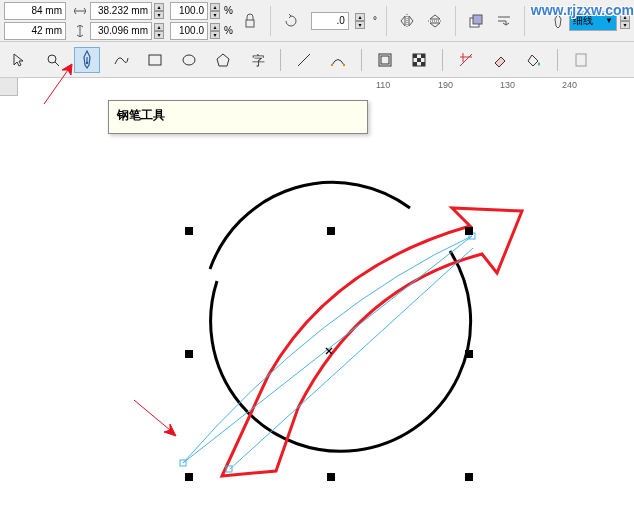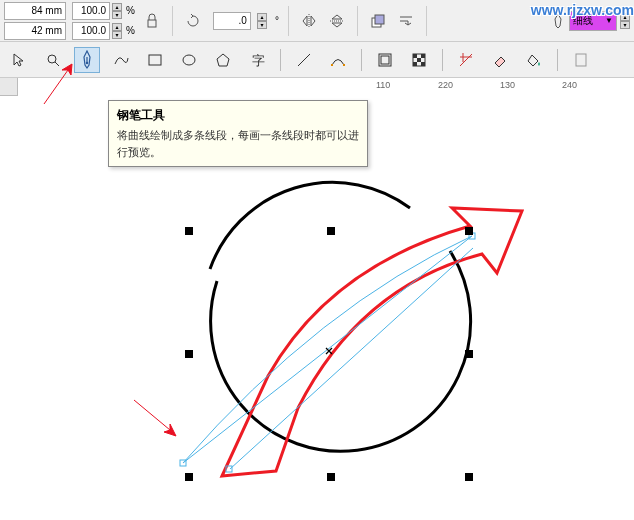--- a/index.html
+++ b/index.html
@@ -7,21 +7,21 @@
 .toolbar1 { height: 42px; background: #f0f0f0; border-bottom: 1px solid #ccc; display: flex; align-items: center; padding: 0 4px; gap: 6px; }
 .dim-group { display: flex; flex-direction: column; gap: 2px; }
 .dim-row { display: flex; align-items: center; gap: 2px; }
 .dim-input { width: 62px; height: 18px; border: 1px solid #aaa; background: #fff; font-size: 10px; padding: 0 3px; display: flex; align-items: center; justify-content: flex-end; }
 .pct-input { width: 38px; height: 18px; border: 1px solid #aaa; background: #fff; font-size: 10px; padding: 0 3px; display: flex; align-items: center; justify-content: flex-end; }
 .small-icon { width: 16px; height: 16px; display: flex; align-items: center; justify-content: center; color: #555; }
 .sep { width: 1px; height: 30px; background: #ccc; margin: 0 3px; }
 .ang-input { width: 38px; height: 18px; border: 1px solid #aaa; background: #fff; font-size: 10px; padding: 0 3px; display: flex; align-items: center; justify-content: flex-end; margin-left: 3px; }
 .btn-icon { width: 22px; height: 22px; display: flex; align-items: center; justify-content: center; border: 1px solid transparent; cursor: pointer; }
 .outline-sel { display: flex; align-items: center; gap: 3px; margin-left: auto; }
-.outline-dd { height: 20px; border: 1px solid #aaa; background: #d946ef; font-size: 10px; padding: 0 3px; display: flex; align-items: center; min-width: 48px; justify-content: space-between; }
+.outline-dd { height: 20px; border: 1px solid #aaa; background: #0ea5e9; font-size: 10px; padding: 0 3px; display: flex; align-items: center; min-width: 48px; justify-content: space-between; }
 .toolbar2 { height: 36px; background: #f0f0f0; border-bottom: 1px solid #ccc; display: flex; align-items: center; padding: 0 6px; gap: 8px; }
 .tool-btn { width: 26px; height: 26px; display: flex; align-items: center; justify-content: center; cursor: pointer; border: 1px solid transparent; }
 .tool-btn.active { background: #d0e4f5; border-color: #7ab0d8; }
 .sep2 { width: 1px; height: 22px; background: #bbb; margin: 0 2px; }
 .ruler-corner { position: absolute; left: 0; top: 78px; width: 18px; height: 18px; background: #e8e8e8; border-right: 1px solid #bbb; border-bottom: 1px solid #bbb; }
 .ruler-h { position: absolute; left: 18px; top: 78px; right: 0; height: 24px; background: #fff; border-bottom: 1px solid #bbb; font-size: 9px; color: #666; }
 .ruler-h .tick { position: absolute; top: 2px; }
 .canvas { position: absolute; left: 0; top: 96px; right: 0; bottom: 0; background: #fff; }
 .tooltip { position: absolute; left: 75px; top: 100px; width: 260px; background: #fffff0; border: 1px solid #888; padding: 6px 8px; box-shadow: 2px 2px 4px rgba(0,0,0,0.2); z-index: 10; margin-left: 33px; }
 .tooltip .title { font-weight: bold; font-size: 12px; margin-bottom: 3px; }
@@ -41,20 +41,46 @@
   <div class="dim-group">
     <div class="dim-row">
       <div class="dim-input">84 mm</div>
     </div>
     <div class="dim-row">
       <div class="dim-input">42 mm</div>
     </div>
   </div>
   <div class="dim-group">
     <div class="dim-row">
+      <span class="small-icon">
+          <svg width="12" height="8">
+            <path d="M0 4 L12 4 M2 1 L0 4 L2 7 M10 1 L12 4 L10 7" stroke="#555" fill="none"></path>
+          </svg>
+        </span>
+      <div class="dim-input">38.232 mm</div>
+      <div class="spinner">
+          <div>▴</div>
+          <div>▾</div>
+        </div>
+    </div>
+    <div class="dim-row">
+      <span class="small-icon">
+          <svg width="8" height="12">
+            <path d="M4 0 L4 12 M1 2 L4 0 L7 2 M1 10 L4 12 L7 10" stroke="#555" fill="none"></path>
+          </svg>
+        </span>
+      <div class="dim-input">30.096 mm</div>
+      <div class="spinner">
+          <div>▴</div>
+          <div>▾</div>
+        </div>
+    </div>
+  </div>
+  <div class="dim-group">
+    <div class="dim-row">
       <div class="pct-input">100.0</div>
       <div class="spinner">
           <div>▴</div>
           <div>▾</div>
         </div>
       <span style="font-size:10px;margin-left:2px">%</span>
     </div>
     <div class="dim-row">
       <div class="pct-input">100.0</div>
       <div class="spinner">
@@ -220,21 +246,21 @@
   <div class="tool-btn">
       <svg width="16" height="16">
         <rect x="3" y="2" width="10" height="12" stroke="#999" fill="none"></rect>
       </svg>
     </div>
 </div>
 
 <div class="ruler-corner"></div>
 <div class="ruler-h">
   <span class="tick" style="left:358px">110</span>
-  <span class="tick" style="left:420px">220</span>
+  <span class="tick" style="left:420px">190</span>
   <span class="tick" style="left:482px">130</span>
   <span class="tick" style="left:544px">240</span>
 </div>
 
 <div class="canvas">
   <svg width="634" height="424">
 
     <path d="M 210 173 A 130 130 0 0 1 410 112" stroke="#000" stroke-width="3" fill="none"></path>
     <path d="M 450 155 A 130 130 0 1 1 217 185" stroke="#000" stroke-width="3" fill="none"></path>
 
@@ -261,14 +287,13 @@
 
 <svg class="red-arrow" style="left:38px;top:62px" width="40" height="46">
   <path d="M 6 42 L 30 8 L 24 8 L 34 2 L 33 13 L 30 8" fill="#e81123" stroke="#e81123"></path>
 </svg>
 <svg class="red-arrow" style="left:128px;top:396px" width="50" height="44">
   <path d="M 6 4 L 42 34 L 36 36 L 48 40 L 42 28 L 42 34" fill="#e81123" stroke="#e81123"></path>
 </svg>
 
 <div class="tooltip">
   <div class="title">钢笔工具</div>
-  <div class="desc">将曲线绘制成多条线段，每画一条线段时都可以进行预览。</div>
 </div>
 
 </body></html>

